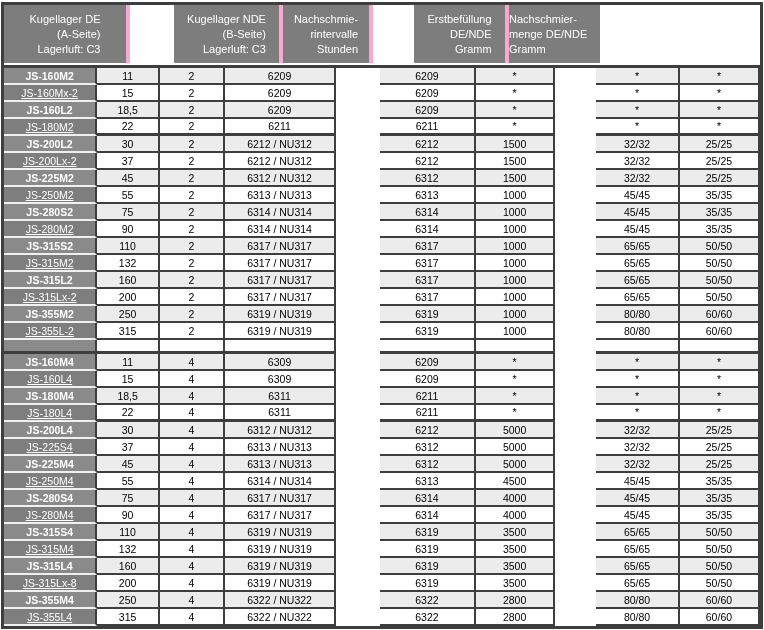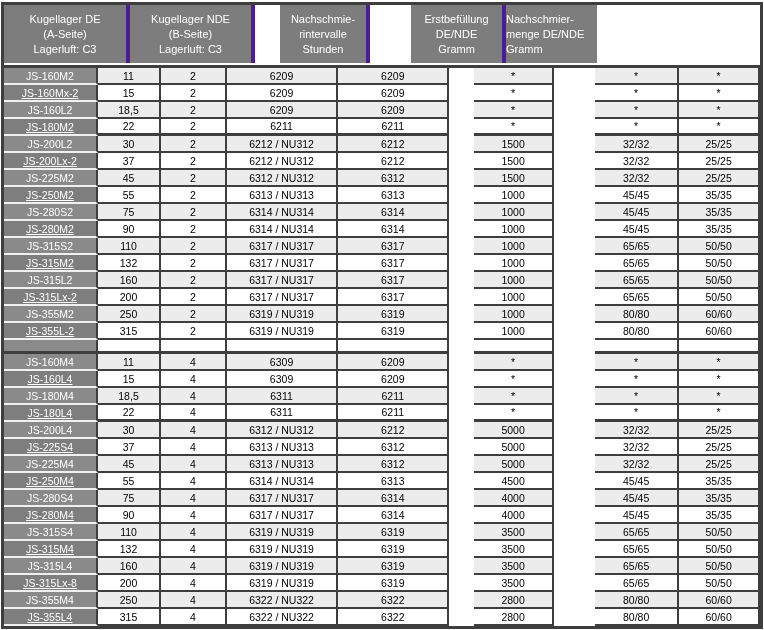--- a/index.html
+++ b/index.html
@@ -39,23 +39,23 @@
   }
   .hcell {
     box-sizing: border-box;
     background: var(--header-bg);
     color: var(--header-text);
     font-size: 11px;
     line-height: 15px;
     display: flex;
     align-items: center;
     justify-content: center;
-    text-align: center;
+    text-align: right;
     white-space: pre-line;
-    border-right: 4px solid #4c1d95;
+    border-right: 4px solid #f9a8d4;
   }
   .hcell:last-child { border-right: none; }
   .hcell.align-left {
     justify-content: flex-start;
     text-align: left;
   }
   .tbody {
     border-top: 3px solid var(--border-dark);
     margin-top: 2px;
   }
@@ -71,35 +71,35 @@
     border-right: 2px solid var(--border-dark);
     border-bottom: 2px solid var(--border-dark);
     overflow: hidden;
     white-space: nowrap;
   }
   .cell:last-child { border-right-width: 2px; }
   .cell.name {
     color: #ffffff;
     border-bottom-color: var(--name-sep);
   }
-  .row.r-odd .cell.name { background: var(--name-odd); }
+  .row.r-odd .cell.name { background: var(--name-odd); font-weight: bold; }
   .row.r-even .cell.name { background: var(--name-even); text-decoration: underline; }
   .row.r-odd .cell.data { background: var(--row-odd); }
   .row.r-even .cell.data { background: var(--row-even); }
   .row.group-end .cell.data { border-bottom-width: 3px; }
   .row.spacer .cell { border-bottom: 3px solid var(--border-dark); }
   .row.spacer .cell.name { background: var(--name-odd); }
   .row.spacer .cell.data { background: #ffffff; }
   
   .c0 { width: 106px; }
   .c1 { width: 71px; }
   .c2 { width: 74px; }
   .c3 { width: 126px; }
-  .c4 { width: 125px; }
-  .c5 { width: 90px; margin-left: 25px; }
+  .c4 { width: 109px; margin-left: 44px; }
+  .c5 { width: 90px; }
   .c6 { width: 95px; margin-left: 41px; }
   .c7 { width: 91px; }
 </style>
 </head>
 <body>
 
 <div class="page">
   <div class="table">
     <div class="header-row">
       <div class="hcell c3">Kugellager DE

